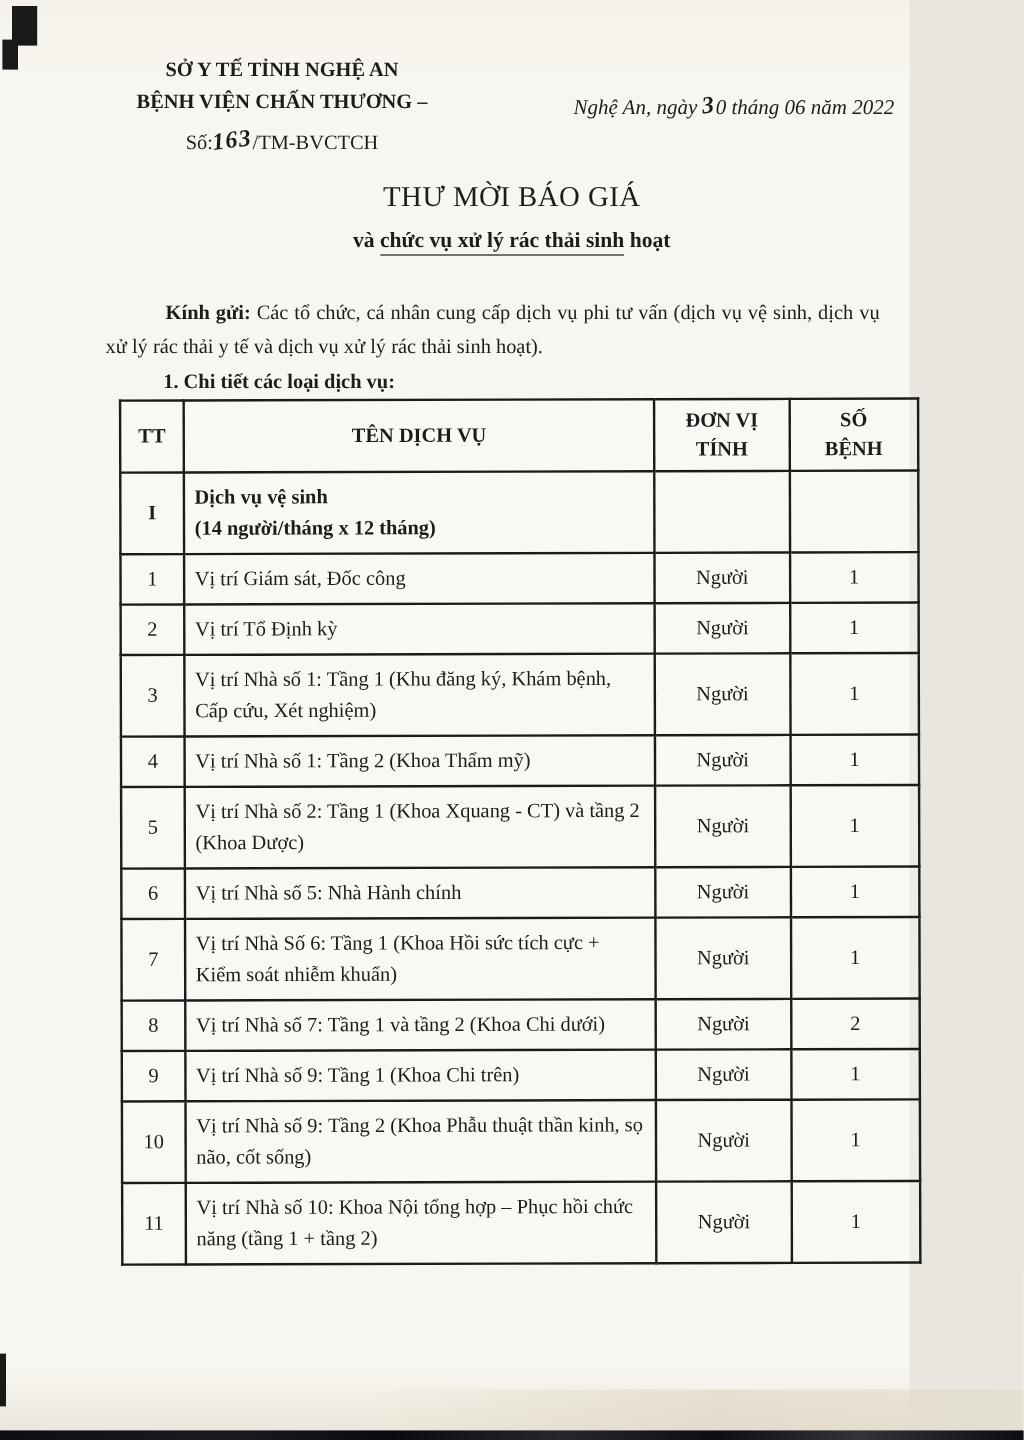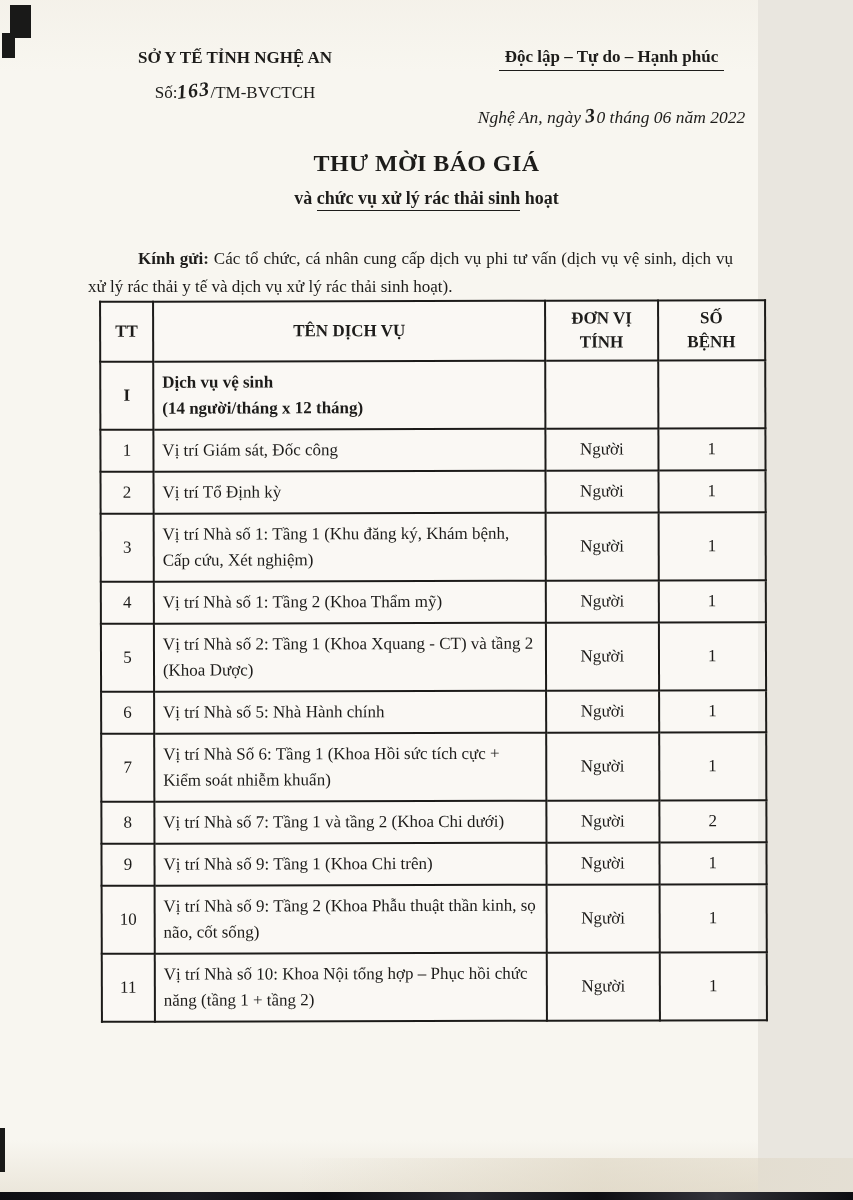--- a/index.html
+++ b/index.html
@@ -40,21 +40,21 @@
   .org-underline{display:inline-block;border-bottom:2px solid #1d1c1a;padding:0 14px 2px 14px;}
   .doc-no{margin-top:9px;font-size:17px;}
   .national-1{font-weight:bold;font-size:17.5px;line-height:26px;letter-spacing:.2px;}
   .national-2{display:inline-block;font-weight:bold;font-size:17px;margin-top:3px;
     border-bottom:1.8px solid #1d1c1a;padding:0 6px 3px 6px;}
   .dateline{margin-top:34px;font-style:italic;font-size:17.5px;}
   .hand{display:inline-block;font-style:italic;font-weight:700;font-size:20px;
     transform:rotate(-7deg) translateY(-1px);letter-spacing:1px;}
 
   
-  .title{margin-top:22px;text-align:center;font-weight:bold;font-size:24px;letter-spacing:.4px;}
+  .title{margin-top:22px;text-align:center;font-weight:normal;font-size:24px;letter-spacing:.4px;}
   .subtitle{margin-top:6px;text-align:center;font-weight:bold;font-size:18px;line-height:30px;padding:0 60px;}
   .sub-underline{border-bottom:1.8px solid #1d1c1a;padding-bottom:2px;}
 
   
   .bodytext{padding:0 120px 0 88px;margin-top:32px;}
   .para{font-size:17px;line-height:27.5px;text-align:justify;text-indent:50px;margin:0;}
   .para.first{margin-top:26px;}
   .para.second{margin-top:24px;}
   .section-heading{margin:6px 0 4px 0;font-size:17px;font-weight:bold;text-indent:48px;}
 
@@ -86,36 +86,37 @@
   <div class="mark tl2"></div>
   <div class="mark left-strip"></div>
   <div class="scan-shade"></div>
   <div class="scan-bar"></div>
 
   <div class="content">
 
     <div class="hdr">
       <div class="hdr-left">
         <div class="org-line">SỞ Y TẾ TỈNH NGHỆ AN</div>
+        <div class="org-line">BỆNH VIỆN CHẤN THƯƠNG –</div>
         <div class="doc-no"><span>Số:</span><span class="hand">163</span><span>/TM-BVCTCH</span></div>
       </div>
       <div class="hdr-right">
-        <div><span class="national-2">Độc lập – Tự do – Hạnh phúc</span></div>
         <div class="dateline"><span>Nghệ An, ngày </span><span class="hand">3</span><span>0 tháng 06 năm 2022</span></div>
       </div>
     </div>
 
     <div class="title">THƯ MỜI BÁO GIÁ</div>
 
     <div class="subtitle">
       <div><span>và </span><span class="sub-underline">chức vụ xử lý rác thải sinh</span><span> hoạt</span></div>
     </div>
 
     <div class="bodytext">
       <p class="para first"><b>Kính gửi:</b><span> Các tổ chức, cá nhân cung cấp dịch vụ phi tư vấn (dịch vụ vệ sinh, dịch vụ xử lý rác thải y tế và dịch vụ xử lý rác thải sinh hoạt).</span></p>
+      <p class="section-heading">1.  Chi tiết các loại dịch vụ:</p>
     </div>
 
     <table class="svc-table">
       <thead>
         <tr>
           <th class="col-tt">TT</th>
           <th class="col-name">TÊN DỊCH VỤ</th>
           <th class="col-unit">ĐƠN VỊ
 TÍNH</th>
           <th class="col-qty">SỐ

